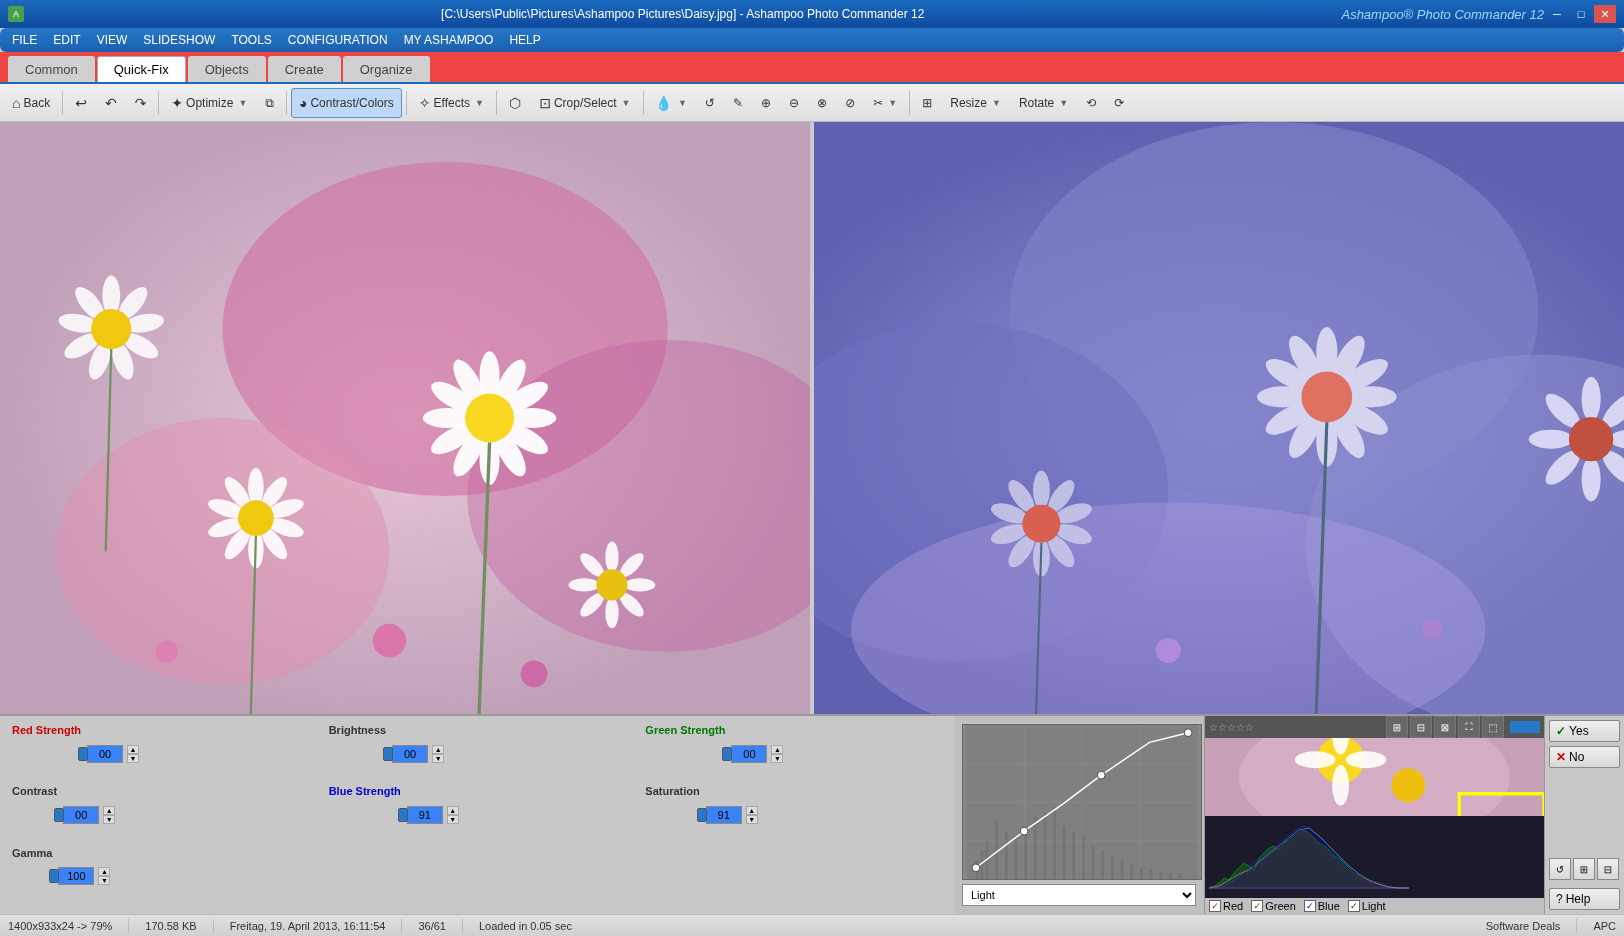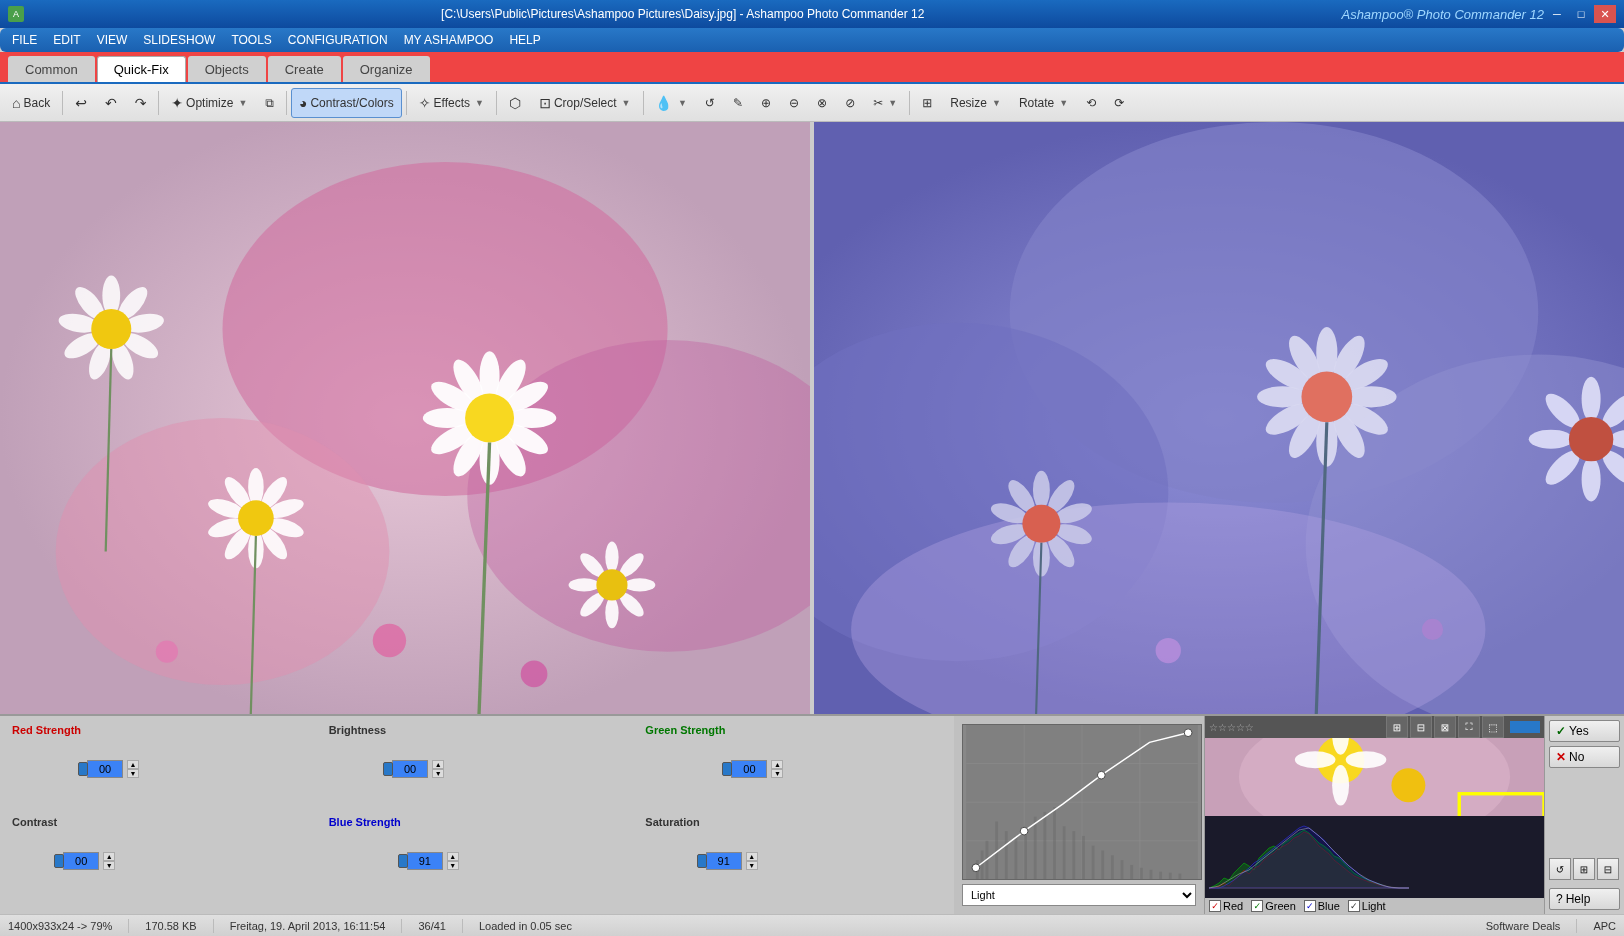--- a/index.html
+++ b/index.html
@@ -607,20 +607,33 @@
             <div class="slider-thumb" style="left:calc(65% - 5px);"></div>
           </div>
           <div class="slider-value-box">91</div>
           <div class="spin-btns">
             <div class="spin-btn">▲</div>
             <div class="spin-btn">▼</div>
           </div>
         </div>
       </div>
 
+      <div class="slider-group">
+        <div class="slider-label neutral">Gamma</div>
+        <div class="slider-row">
+          <div class="slider-track">
+            <div class="slider-thumb" style="left:calc(50% - 5px);"></div>
+          </div>
+          <div class="slider-value-box">100</div>
+          <div class="spin-btns">
+            <div class="spin-btn">▲</div>
+            <div class="spin-btn">▼</div>
+          </div>
+        </div>
+      </div>
     </div>
 
     <div id="curve-panel">
       <div id="curve-canvas">
         <svg class="curve-svg" viewBox="0 0 240 160">
 
           <rect width="240" height="160" fill="#808080"></rect>
 
           <line x1="60" y1="0" x2="60" y2="160" stroke="#909090" stroke-width="0.5"></line>
           <line x1="120" y1="0" x2="120" y2="160" stroke="#909090" stroke-width="0.5"></line>
@@ -767,19 +780,19 @@
 
 </div>
 
 <div id="statusbar">
   <span>1400x933x24 -&gt; 79%</span>
   <div class="status-sep"></div>
   <span>170.58 KB</span>
   <div class="status-sep"></div>
   <span>Freitag, 19. April 2013, 16:11:54</span>
   <div class="status-sep"></div>
-  <span>36/41</span>
+  <span>36/61</span>
   <div class="status-sep"></div>
   <span>Loaded in 0.05 sec</span>
   <span class="status-right">Software Deals</span>
   <div class="status-sep"></div>
   <span>APC</span>
 </div>
 
 </body></html>

